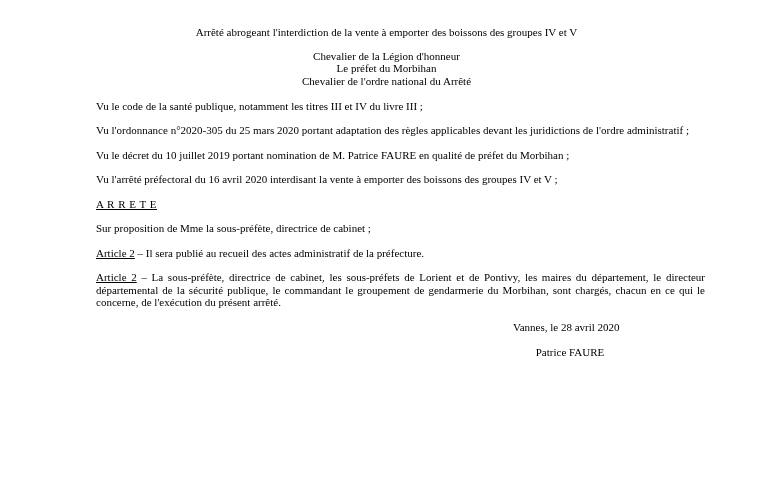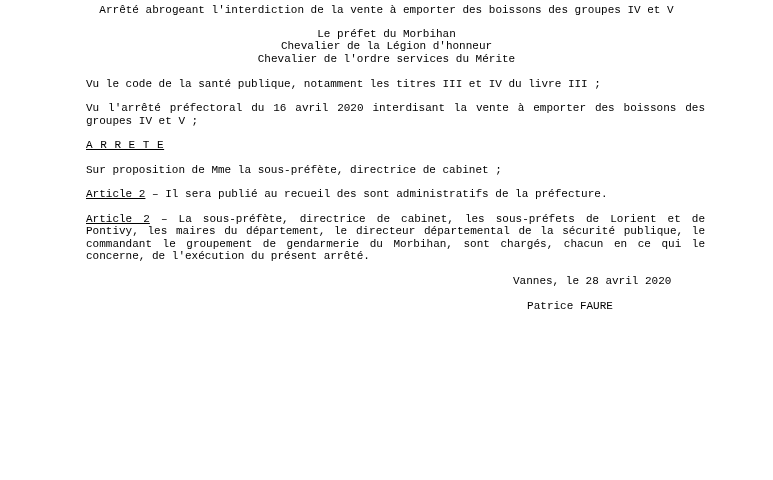--- a/index.html
+++ b/index.html
@@ -6,44 +6,44 @@
     margin: 0;
     padding: 0;
     background: #ffffff;
   }
   .page {
     position: relative;
     width: 773px;
     height: 480px;
     background: #ffffff;
     color: #000000;
-    font-family: Liberation Mono, monospace;
+    font-family: Liberation Serif, serif;
     font-size: 11px;
     line-height: 12.5px;
     box-sizing: border-box;
-    padding-top: 4px;
+    padding-top: 26px;
     overflow: hidden;
   }
   .doc-title {
     text-align: center;
     margin: 0 60px;
     line-height: 12.5px;
   }
   .authority-block {
     text-align: center;
     margin-top: 11px;
   }
   .authority-line {
     line-height: 12.5px;
   }
   .content {
     margin: 12.5px 68px 0 78px;
   }
   .content p {
-    margin: 0 0 12px 8px;
+    margin: 0 0 12px 18px;
     text-align: justify;
   }
   .heading-arrete {
     text-decoration: underline;
     letter-spacing: 0.5px;
   }
   .u {
     text-decoration: underline;
   }
   .sig-date {
@@ -58,35 +58,37 @@
   }
 </style>
 </head>
 <body>
 
 <div class="page">
 
   <div class="doc-title">Arrêté abrogeant l'interdiction de la vente à emporter des boissons des groupes IV et V</div>
 
   <div class="authority-block">
+    <div class="authority-line">Chevalier de la Légion d'honneur</div>
     <div class="authority-line">Le préfet du Morbihan</div>
-    <div class="authority-line">Chevalier de la Légion d'honneur</div>
-    <div class="authority-line">Chevalier de l'ordre services du Mérite</div>
+    <div class="authority-line">Chevalier de l'ordre national du Arrêté</div>
   </div>
 
   <div class="content">
 
     <p>Vu le code de la santé publique, notamment les titres III et IV du livre III ;</p>
+    <p>Vu l'ordonnance n°2020-305 du 25 mars 2020 portant adaptation des règles applicables devant les juridictions de l'ordre administratif ;</p>
+    <p>Vu le décret du 10 juillet 2019 portant nomination de M. Patrice FAURE en qualité de préfet du Morbihan ;</p>
     <p>Vu l'arrêté préfectoral du 16 avril 2020 interdisant la vente à emporter des boissons des groupes IV et V ;</p>
     <p><span class="heading-arrete">A R R E T E</span></p>
 
     <p>Sur proposition de Mme la sous-préfète, directrice de cabinet ;</p>
 
 
-    <p><span class="u">Article 2</span> <span>– Il sera publié au recueil des sont administratifs de la préfecture.</span></p>
+    <p><span class="u">Article 2</span> <span>– Il sera publié au recueil des actes administratif de la préfecture.</span></p>
 
     <p><span class="u">Article 2</span> <span>– La sous-préfète, directrice de cabinet, les sous-préfets de Lorient et de Pontivy, les maires du département, le directeur départemental de la sécurité publique, le commandant le groupement de gendarmerie du Morbihan, sont chargés, chacun en ce qui le concerne, de l'exécution du présent arrêté.</span></p>
 
     <div class="sig-date">Vannes, le 28 avril 2020</div>
 
     <div class="sig-name">
       <div>Patrice FAURE</div>
     </div>
 
   </div>

